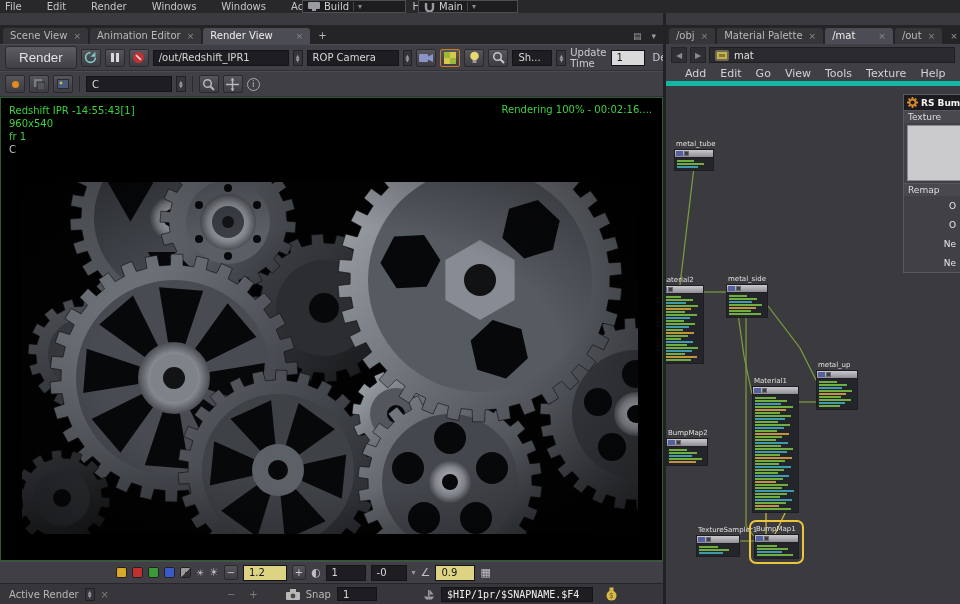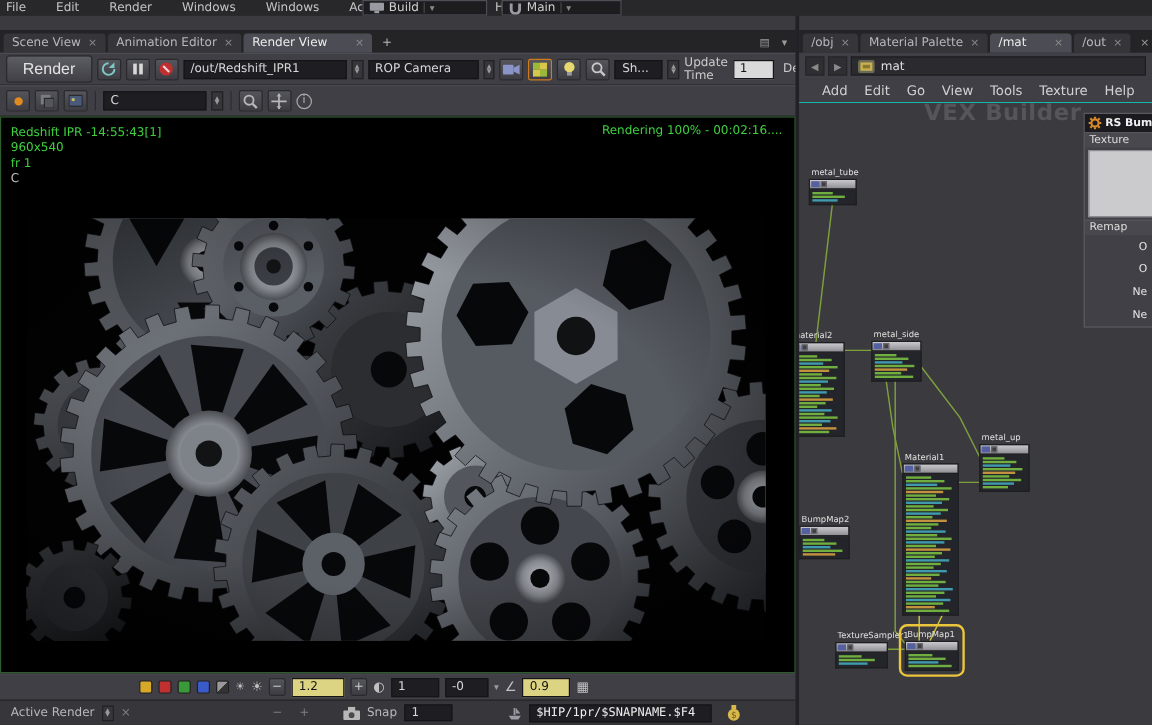--- a/index.html
+++ b/index.html
@@ -71,21 +71,21 @@
   .mono { font-family:"DejaVu Sans Mono","Liberation Mono",monospace; }
 
   
   .pathbar { height:22px; background:#3f3f45; display:flex; align-items:center; gap:3px;
     padding:0 5px; font-size:10px; }
   .nav-btn { width:16px; height:16px; background:#2e2e33; border:1px solid #26262a; color:#8a8a8a;
     display:flex; align-items:center; justify-content:center; font-size:8px; flex:none; }
   .path-field { flex:1; height:16px; background:#2a2a2f; border:1px solid #1e1e22; display:flex;
     align-items:center; gap:5px; padding:0 5px; color:#e0e0e0; }
   .netmenu { height:20px; background:#3f3f45; display:flex; align-items:center; gap:14px;
-    padding:0 19px; font-size:11px; color:#d2d2d2; border-bottom:1px solid #14b8a6; }
+    padding:0 19px; font-size:11px; color:#d2d2d2; border-bottom:5px solid #14b8a6; }
   .network { flex:1; background:#3b3b3f; position:relative; overflow:hidden; }
   .watermark { position:absolute; left:104px; top:-3px; font-size:19px; font-weight:bold;
     color:#55555a; letter-spacing:.5px; }
   .wires { position:absolute; inset:0; width:100%; height:100%; }
 
   .vop-node { position:absolute; font-size:7px; }
   .vop-label { height:9px; color:#e0e0e0; white-space:nowrap; padding-left:2px; line-height:9px; }
   .vop-head { height:9px; background:linear-gradient(#c9c9cd,#8e8e94); border:1px solid #1e1e22;
     display:flex; align-items:center; gap:1px; padding:0 1px; }
   .vop-head .ic1 { width:7px; height:5px; background:#5560a0; display:block; }
@@ -509,21 +509,20 @@
         <span>Add</span>
         <span>Edit</span>
         <span>Go</span>
         <span>View</span>
         <span>Tools</span>
         <span>Texture</span>
         <span>Help</span>
       </div>
 
       <div class="network">
-        <div class="watermark">VEX Builder</div>
         <svg class="wires">
             <polyline points="28,81 14,199" fill="none" stroke="#7da03c" stroke-width="1.2"></polyline>
             <polyline points="38,206 60,206" fill="none" stroke="#7da03c" stroke-width="1.2"></polyline>
             <polyline points="80,228 80,440 88,450" fill="none" stroke="#7da03c" stroke-width="1.2"></polyline>
             <polyline points="72,228 78,270 86,308" fill="none" stroke="#7da03c" stroke-width="1.2"></polyline>
             <polyline points="102,220 134,262 152,298" fill="none" stroke="#7da03c" stroke-width="1.2"></polyline>
             <polyline points="133,316 150,316" fill="none" stroke="#7da03c" stroke-width="1.2"></polyline>
             <polyline points="100,448 100,423" fill="none" stroke="#d2c23c" stroke-width="1.2"></polyline>
             <polyline points="109,448 121,423" fill="none" stroke="#d2c23c" stroke-width="1.2"></polyline>
             <polyline points="74,455 88,455" fill="none" stroke="#7da03c" stroke-width="1.2"></polyline>

